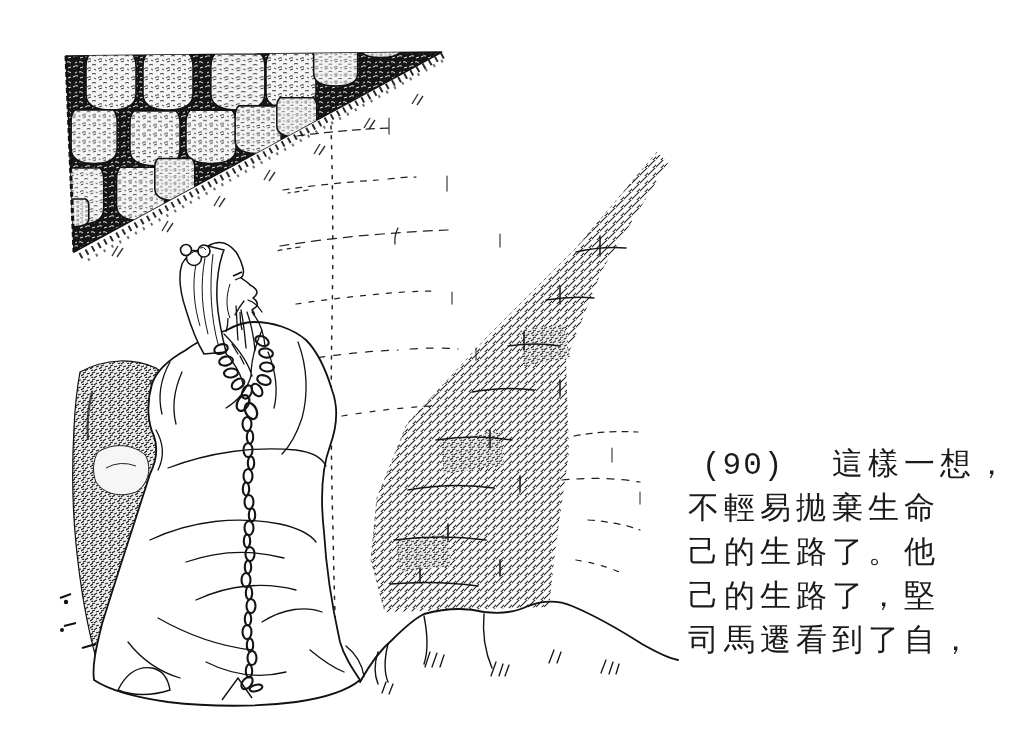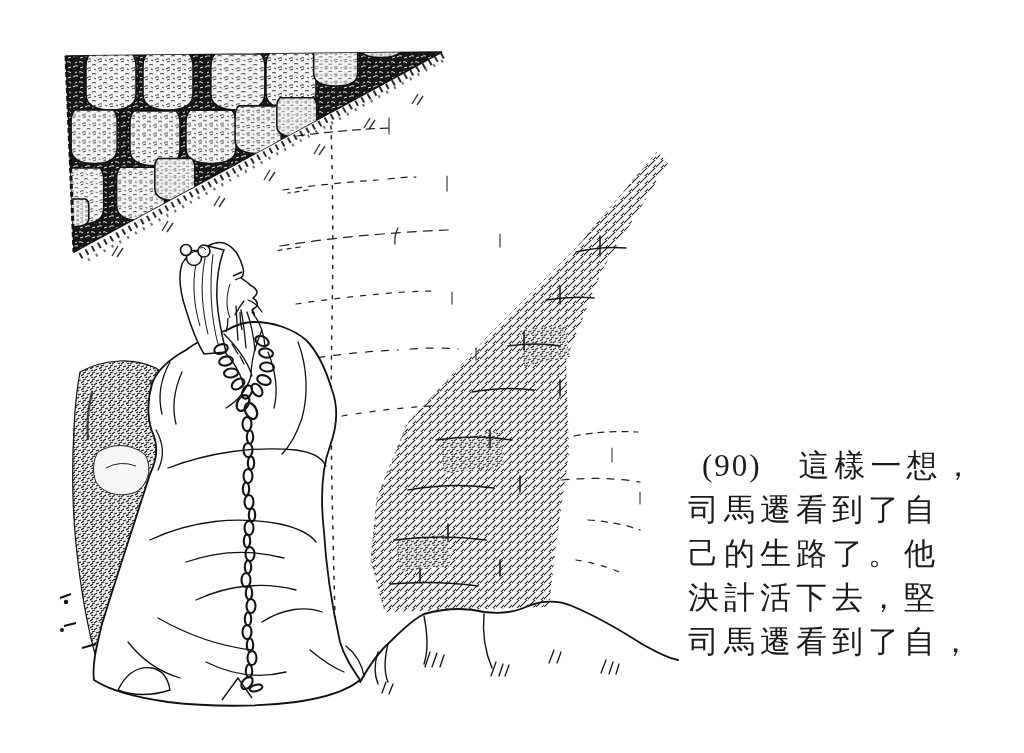--- a/index.html
+++ b/index.html
@@ -1,21 +1,21 @@
 <!DOCTYPE html>
 <html><head>
 <meta charset="utf-8">
 <style>
   html,body{margin:0;padding:0;background:#ffffff;}
   .page{
     position:relative;
     width:1024px;height:753px;
     background:#ffffff;
     overflow:hidden;
-    font-family:Liberation Serif, serif;
+    font-family:Liberation Mono, monospace;
   }
   .illustration{position:absolute;left:0;top:0;}
   .caption{
     position:absolute;
     left:688px;top:444px;
     width:334px;
     color:#1b1b1b;
     font-size:31px;
     line-height:44px;
     letter-spacing:5px;
@@ -233,19 +233,19 @@
         <use href="#linkB" transform="rotate(75 256 688)" x="256" y="688"></use>
       </g>
     </g>
   </svg>
 
   <div class="caption">
     <div class="cap-line first">
       <span class="panel-number">(90)</span>
       <span>這樣一想，</span>
     </div>
-    <div class="cap-line">司馬遷看到了自</div>
+    <div class="cap-line">不輕易拋棄生命</div>
     <div class="cap-line">己的生路了。他</div>
-    <div class="cap-line">決計活下去，堅</div>
+    <div class="cap-line">己的生路了，堅</div>
     <div class="cap-line">司馬遷看到了自，</div>
   </div>
 
 </div>
 
 </body></html>

